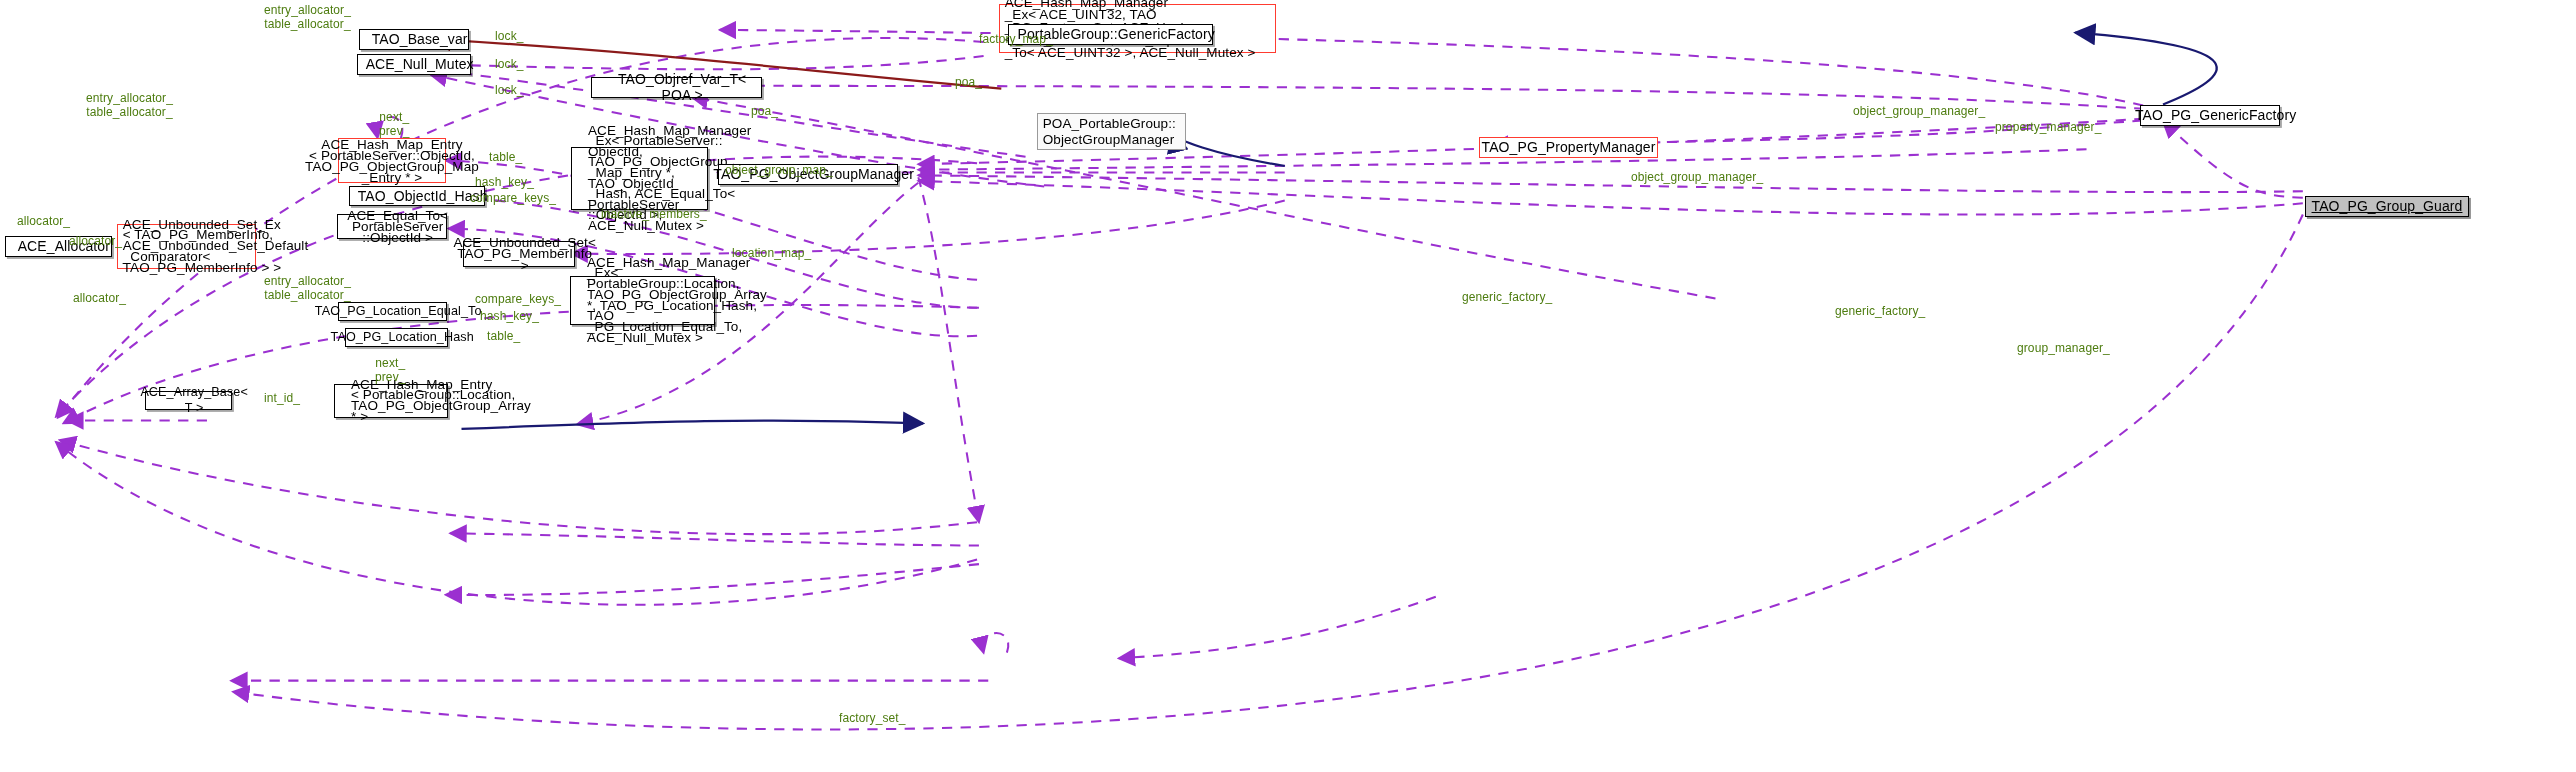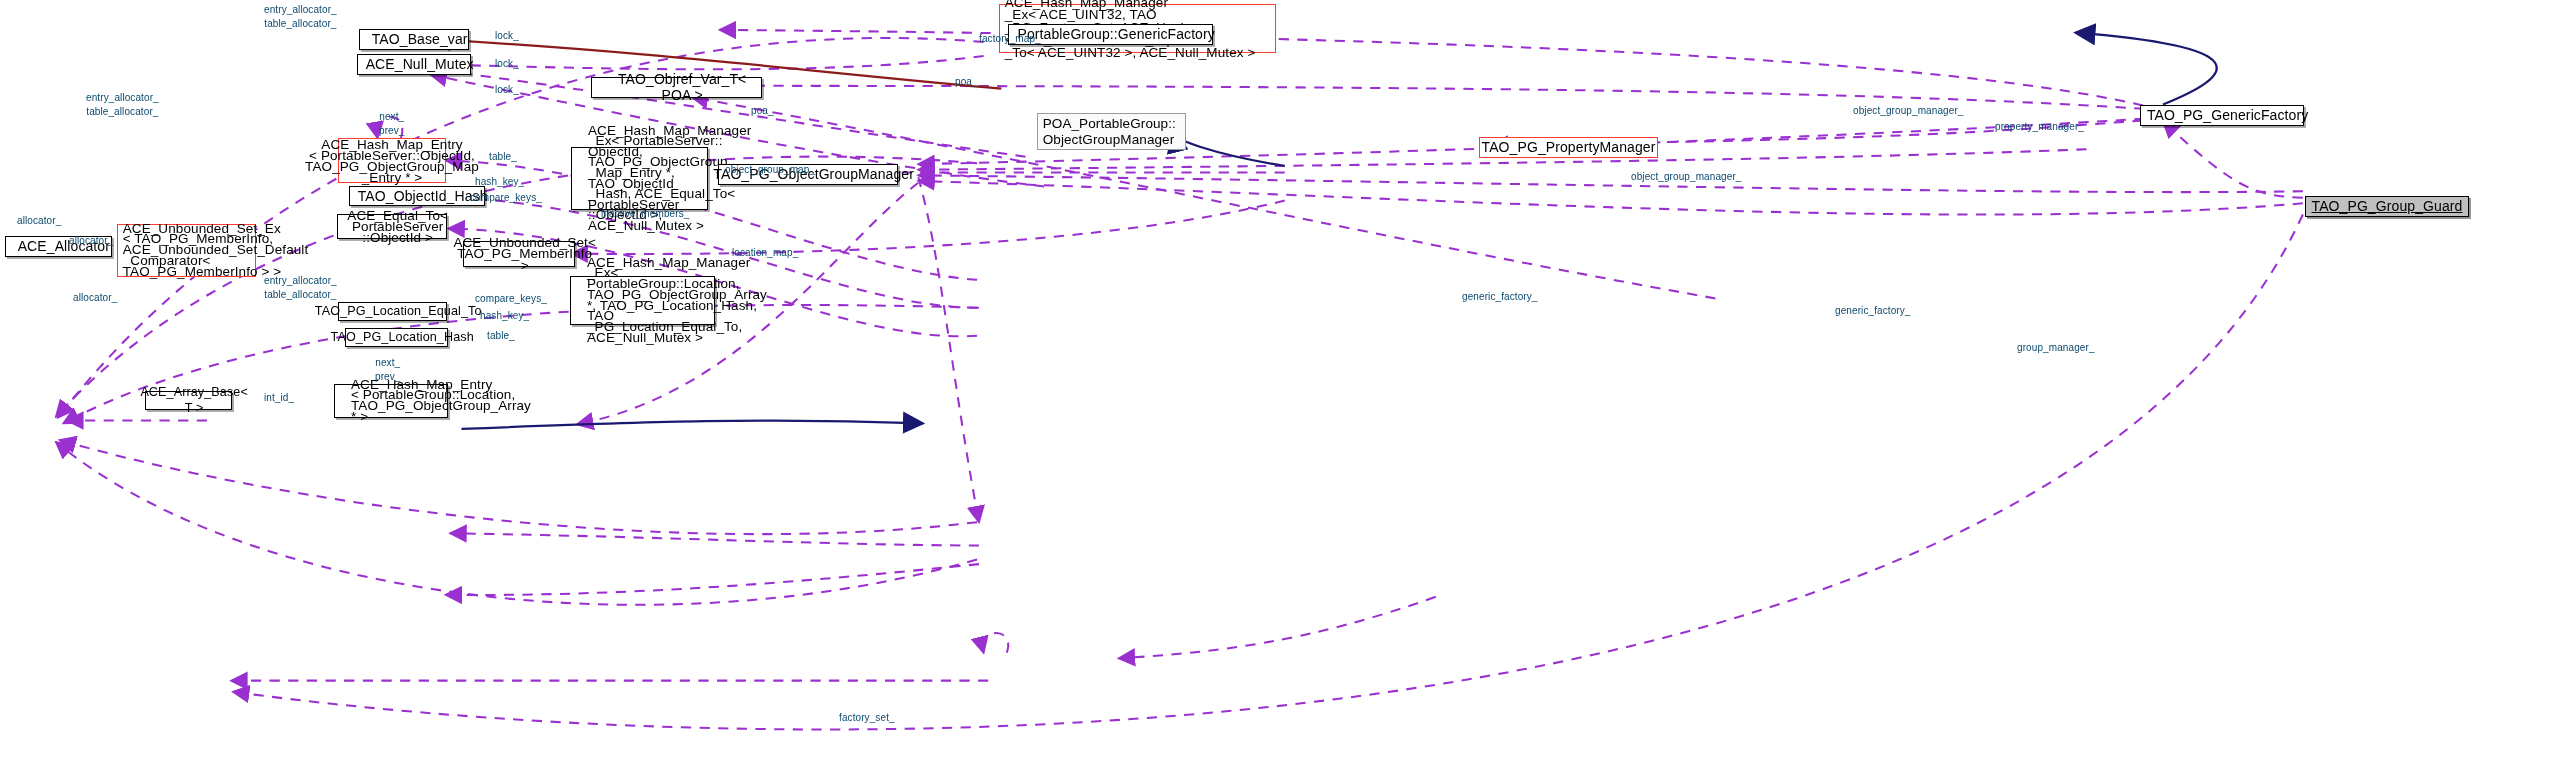--- a/index.html
+++ b/index.html
@@ -25,23 +25,23 @@
     box-shadow:1.9px 1.9px 0 rgba(0,0,0,.45);
   }
   .node.red{border:1.9px solid #ff3b30;box-shadow:none;}
   .node.plain{box-shadow:1.9px 1.9px 0 rgba(0,0,0,.35);padding-left:16px;}
   .node.current{background:#c0c0c0;border:0.9px solid #000;text-decoration:underline;}
   .node.lightbox{background:#fafafa;border:0.9px solid #9a9a9a;box-shadow:none;}
   .node span{display:block;}
 
   .elabel{
     position:absolute;
-    font-size:10px;
+    font-size:12px;
     line-height:14px;
-    color:#0c4a6e;
+    color:#4d7c0f;
     white-space:pre-line;
     text-align:center;
     letter-spacing:0.1px;
   }
 </style>
 </head>
 <body>
 
 <div id="canvas">
 
@@ -142,21 +142,21 @@
   </div>
 
   <div class="node plain" style="left:591px;top:77px;width:171px;height:20.5px;">
     <span>TAO_Objref_Var_T&lt; POA &gt;</span>
   </div>
 
   <div class="node plain" style="left:1008px;top:24px;width:205px;height:20.5px;left:1008px;">
     <span>PortableGroup::GenericFactory</span>
   </div>
 
-  <div class="node plain" style="left:2140px;top:105px;width:164px;height:20.5px;">
+  <div class="node plain" style="left:2140px;top:105px;width:140px;height:20.5px;">
     <span>TAO_PG_GenericFactory</span>
   </div>
 
   <div class="node lightbox" style="left:1037px;top:113px;width:149px;height:37px;text-align:left;justify-content:flex-start;font-size:13.5px;line-height:16px;">
     <span>POA_PortableGroup::
 ObjectGroupManager</span>
   </div>
 
   <div class="node red" style="left:338px;top:138px;width:108px;height:45px;font-size:13.5px;line-height:11px;">
     <span>ACE_Hash_Map_Entry
@@ -187,21 +187,21 @@
   </div>
 
   <div class="node current" style="left:2305px;top:196px;width:164px;height:20.5px;">
     <span>TAO_PG_Group_Guard</span>
   </div>
 
   <div class="node plain" style="left:4.7px;top:236px;width:107px;height:20.5px;">
     <span>ACE_Allocator</span>
   </div>
 
-  <div class="node red" style="left:117px;top:224px;width:139px;height:53px;font-size:13.5px;line-height:10.7px;text-align:left;justify-content:flex-start;">
+  <div class="node red" style="left:117px;top:224px;width:139px;height:45px;font-size:13.5px;line-height:10.7px;text-align:left;justify-content:flex-start;">
     <span>ACE_Unbounded_Set_Ex
 &lt; TAO_PG_MemberInfo,
 ACE_Unbounded_Set_Default
 _Comparator&lt; TAO_PG_MemberInfo &gt; &gt;</span>
   </div>
 
   <div class="node plain" style="left:337px;top:214px;width:110px;height:25px;font-size:13.5px;line-height:11.2px;">
     <span>ACE_Equal_To&lt; PortableServer
 ::ObjectId &gt;</span>
   </div>

